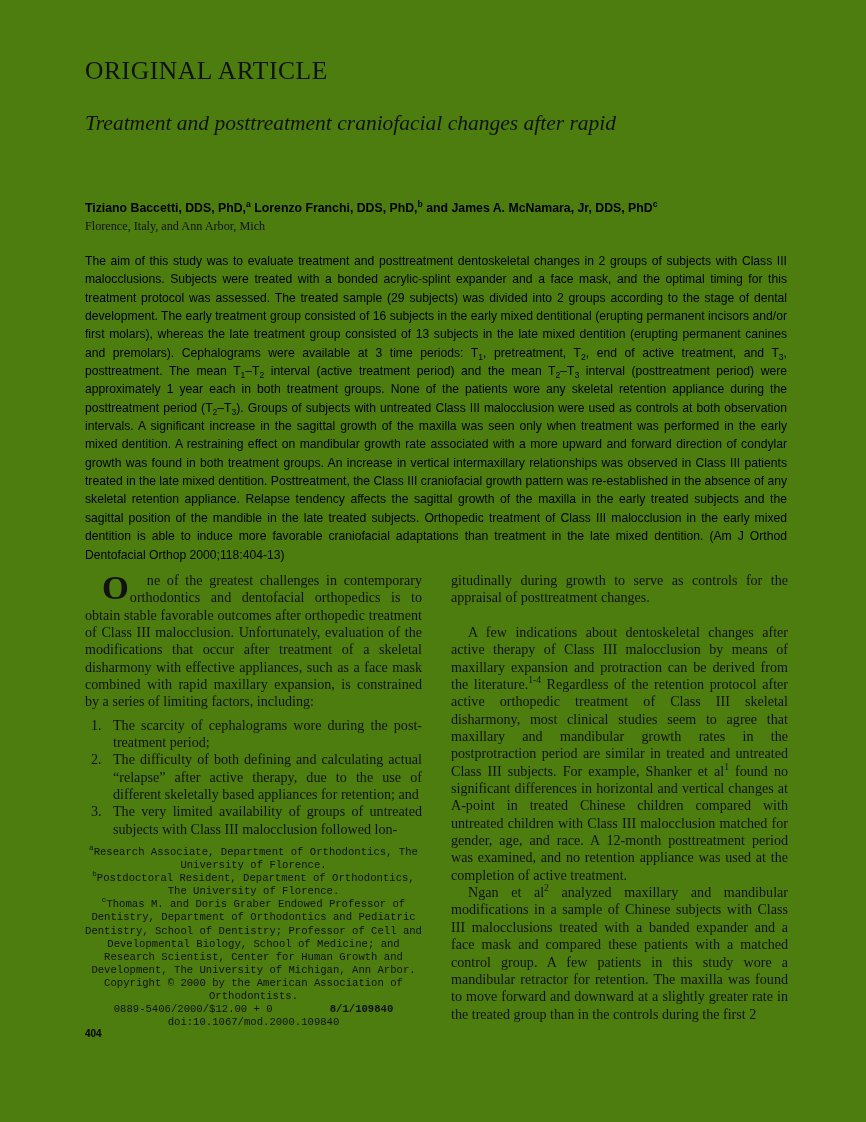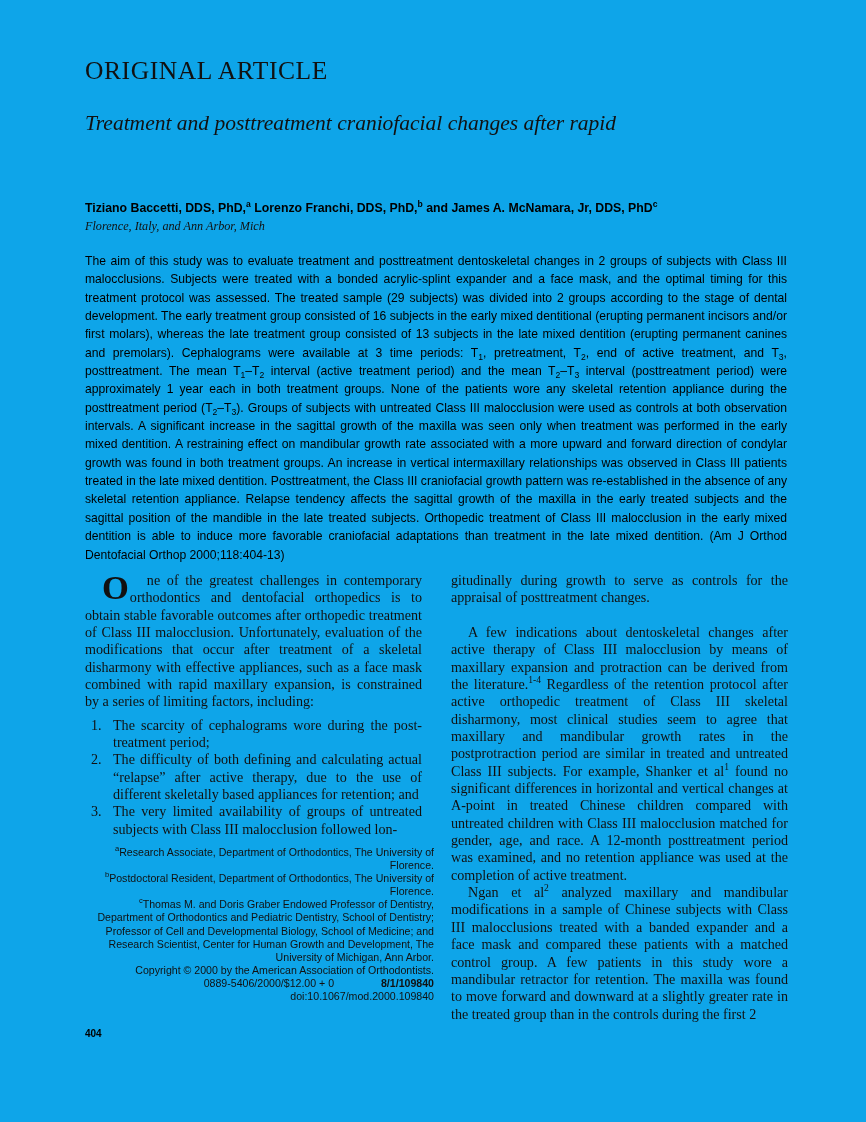--- a/index.html
+++ b/index.html
@@ -4,21 +4,21 @@
 <style>
   html, body {
     margin: 0;
     padding: 0;
     background: #ffffff;
   }
   .page {
     position: relative;
     width: 866px;
     height: 1122px;
-    background: #0ea5e9;
+    background: #4d7c0f;
     overflow: hidden;
     font-family: "Liberation Serif", serif;
     color: #000000;
   }
 
   
   .section-label {
     position: absolute;
     left: 85px;
     top: 56px;
@@ -58,21 +58,20 @@
     vertical-align: super;
     line-height: 0;
   }
 
   .affiliation {
     position: absolute;
     left: 85px;
     top: 219px;
     width: 706px;
     font-family: "Liberation Serif", serif;
-    font-style: italic;
     font-size: 12.2px;
     line-height: 15px;
     color: #111111;
   }
 
   
   .abstract {
     position: absolute;
     left: 85px;
     top: 252px;
@@ -154,26 +153,25 @@
     left: 6px;
     top: 0;
   }
 
   
   .footnotes {
     position: absolute;
     left: 85px;
     top: 846px;
     width: 337px;
-    font-family: Liberation Sans, sans-serif;
+    font-family: Liberation Mono, monospace;
     font-size: 10.6px;
     line-height: 13.1px;
     color: #111111;
-    text-align: right;
-    margin-left: 12px;
+    text-align: center;
   }
   .footnotes p { margin: 0; }
   .footnotes sup {
     font-size: 7.6px;
     vertical-align: super;
     line-height: 0;
   }
   .footnotes .bold { font-weight: bold; padding-left: 38px; }
   .fn-hang { text-indent: 0; }
 

